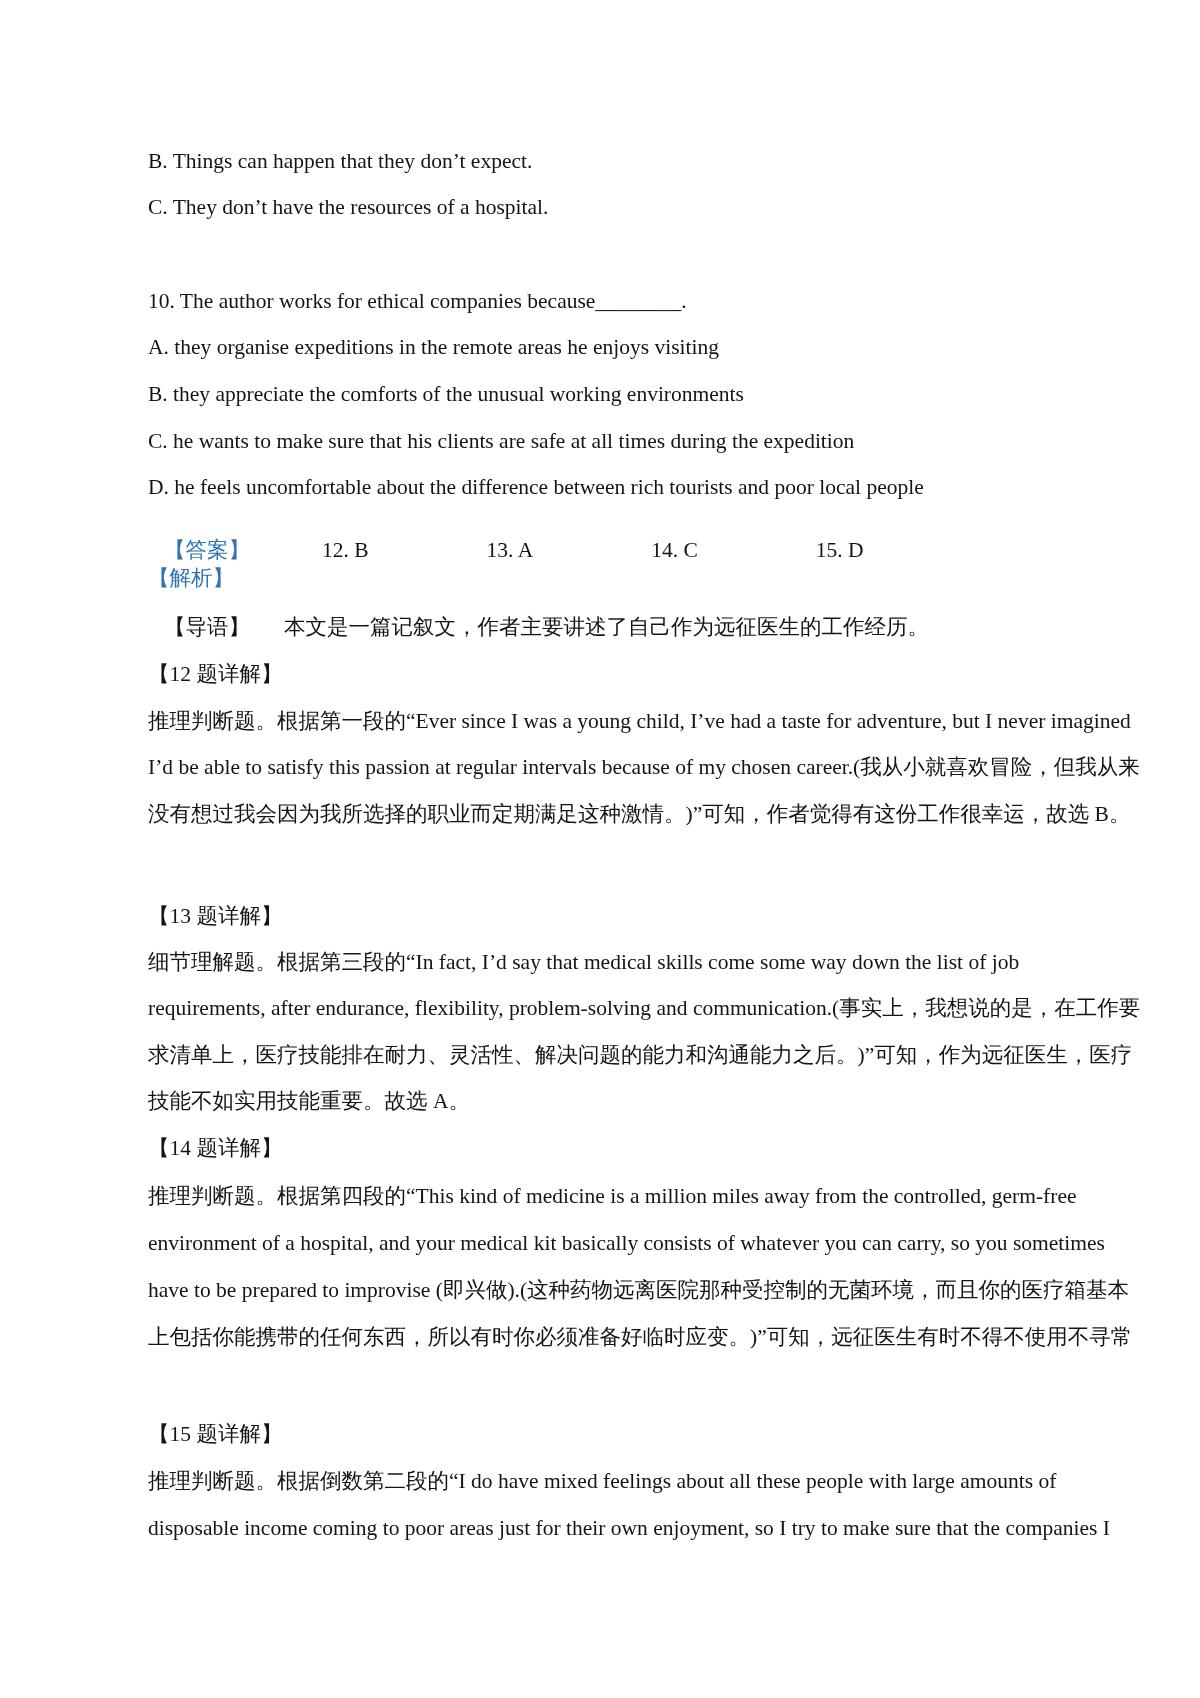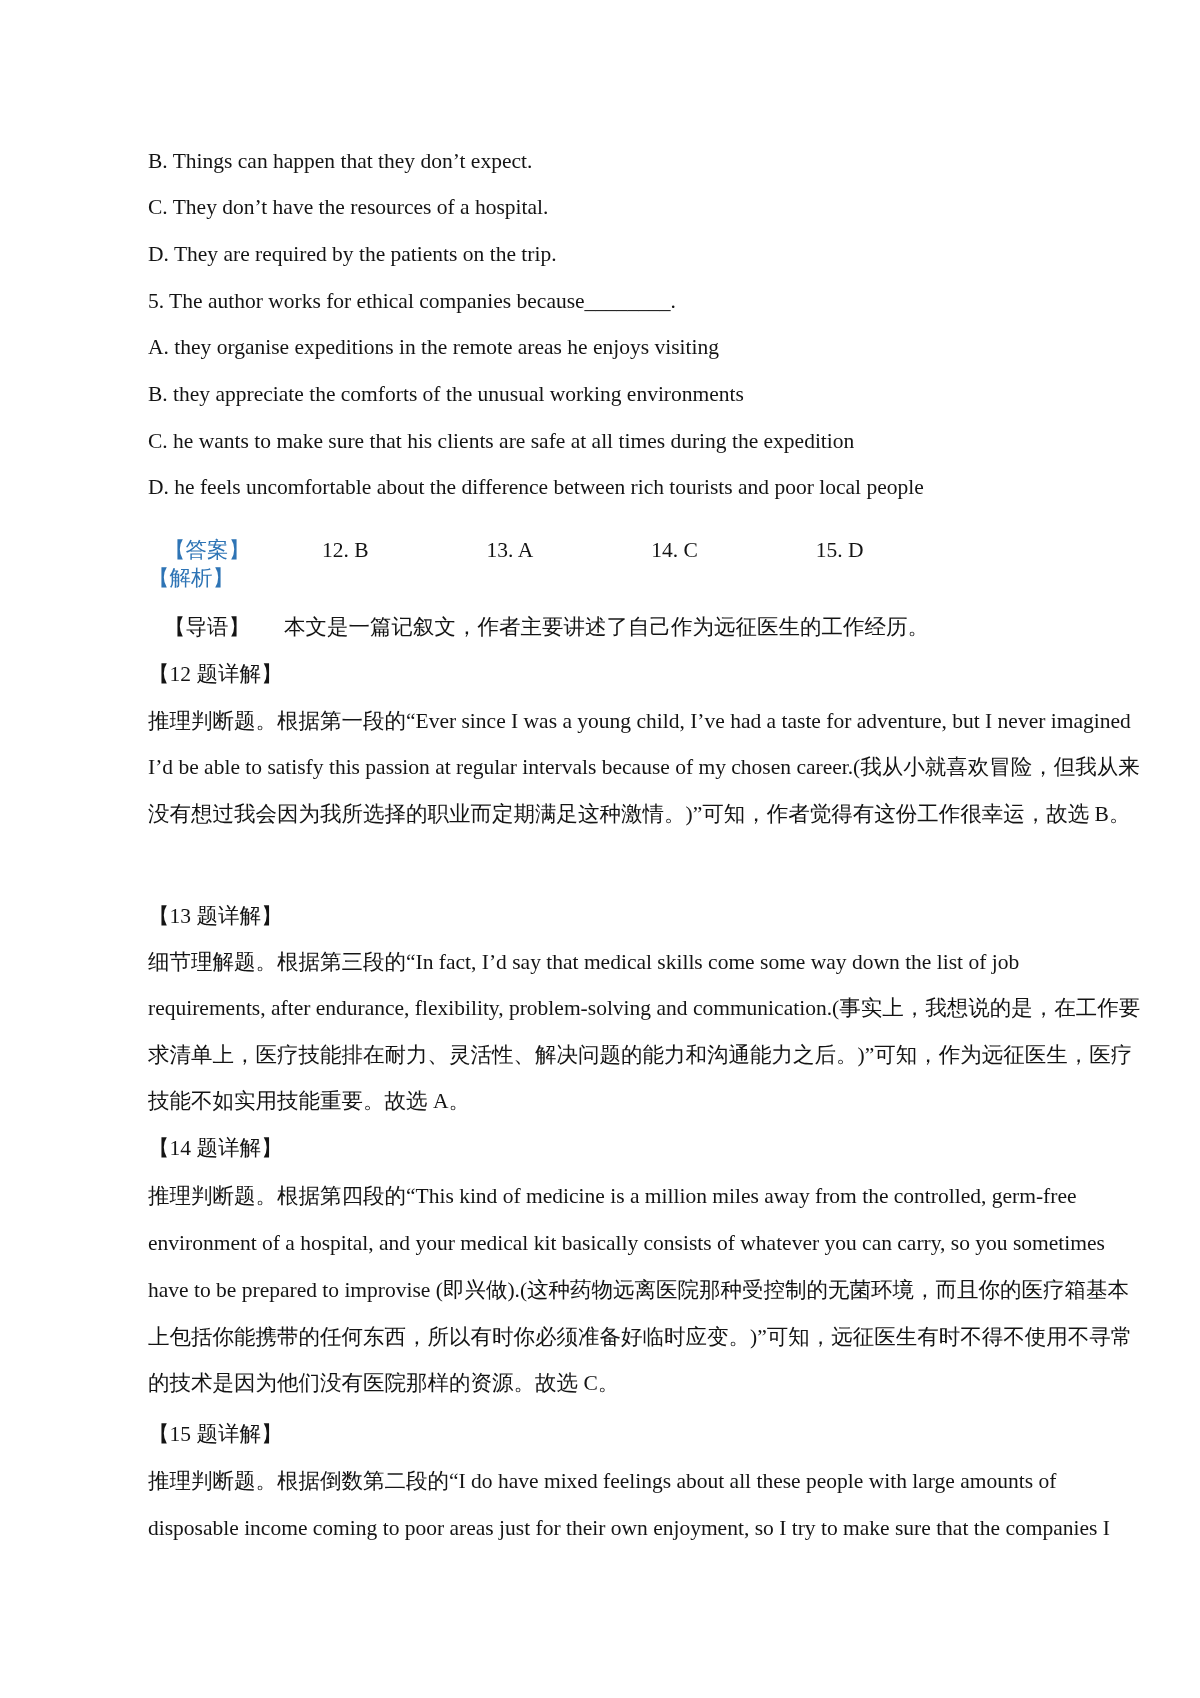--- a/index.html
+++ b/index.html
@@ -36,23 +36,22 @@
   .intro-label { margin-right: 2px; margin-top: 36px; }
 </style>
 </head>
 <body>
 
 <div class="page" style="color: rgb(20, 20, 20); background: rgb(255, 255, 255);">
   <div class="content">
 
     <div class="line" style="top:90px">B. Things can happen that they don’t expect.</div>
     <div class="line" style="top:136px">C. They don’t have the resources of a hospital.</div>
-    <div class="line" style="top:183px">D. They are required by the patients on the trip.</div>
 
-    <div class="line" style="top:230px">5. The author works for ethical companies because________.</div>
+    <div class="line" style="top:230px">10. The author works for ethical companies because________.</div>
     <div class="line" style="top:276px">A. they organise expeditions in the remote areas he enjoys visiting</div>
     <div class="line" style="top:323px">B. they appreciate the comforts of the unusual working environments</div>
     <div class="line" style="top:370px">C. he wants to make sure that his clients are safe at all times during the expedition</div>
     <div class="line" style="top:416px">D. he feels uncomfortable about the difference between rich tourists and poor local people</div>
 
     <div class="line" style="top:463px">
       <span class="blue answer-label">【答案】</span><span class="ans-item">12. B</span><span class="ans-item">13. A</span><span class="ans-item">14. C</span><span class="ans-item">15. D</span>
     </div>
 
     <div class="line blue" style="top:507px">【解析】</div>
@@ -70,20 +69,19 @@
     <div class="line" style="top:937px">requirements, after endurance, flexibility, problem-solving and communication.(事实上，我想说的是，在工作要</div>
     <div class="line" style="top:891px">细节理解题。根据第三段的“In fact, I’d say that medical skills come some way down the list of job</div>
     <div class="line" style="top:984px">求清单上，医疗技能排在耐力、灵活性、解决问题的能力和沟通能力之后。)”可知，作为远征医生，医疗</div>
     <div class="line" style="top:1030px">技能不如实用技能重要。故选 A。</div>
 
     <div class="line" style="top:1077px">【14 题详解】</div>
     <div class="line" style="top:1125px">推理判断题。根据第四段的“This kind of medicine is a million miles away from the controlled, germ-free</div>
     <div class="line" style="top:1172px">environment of a hospital, and your medical kit basically consists of whatever you can carry, so you sometimes</div>
     <div class="line" style="top:1219px">have to be prepared to improvise (即兴做).(这种药物远离医院那种受控制的无菌环境，而且你的医疗箱基本</div>
     <div class="line" style="top:1266px">上包括你能携带的任何东西，所以有时你必须准备好临时应变。)”可知，远征医生有时不得不使用不寻常</div>
-    <div class="line" style="top:1312px">的技术是因为他们没有医院那样的资源。故选 C。</div>
 
     <div class="line" style="top:1363px">【15 题详解】</div>
     <div class="line" style="top:1410px">推理判断题。根据倒数第二段的“I do have mixed feelings about all these people with large amounts of</div>
     <div class="line" style="top:1457px">disposable income coming to poor areas just for their own enjoyment, so I try to make sure that the companies I</div>
 
   </div>
 </div>
 
 </body></html>

